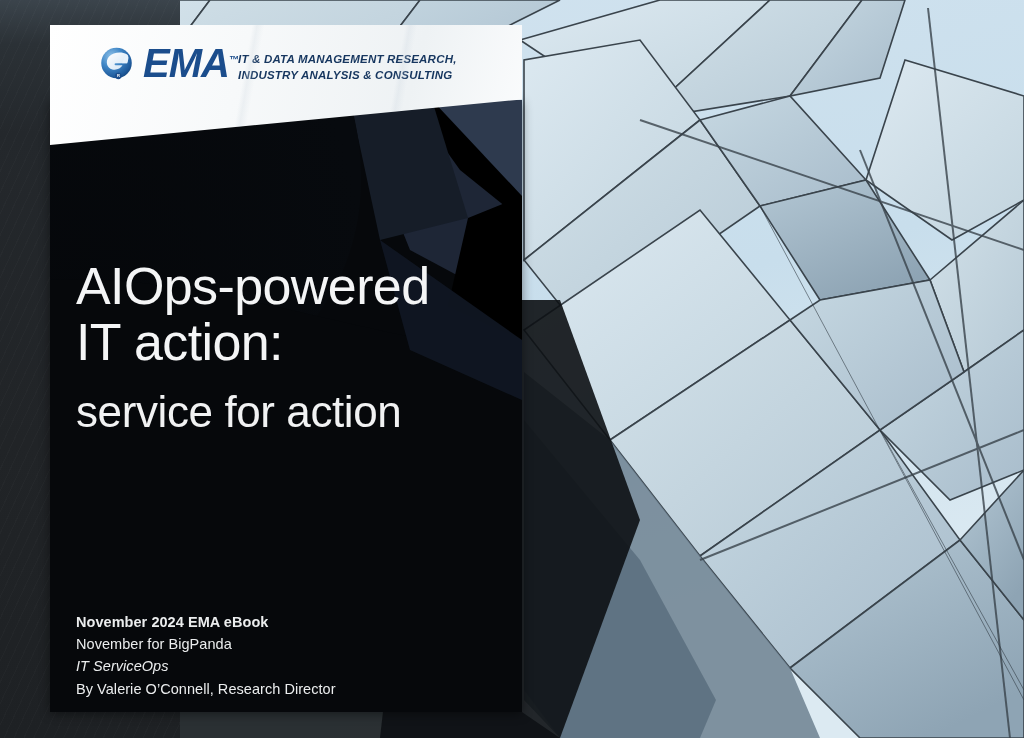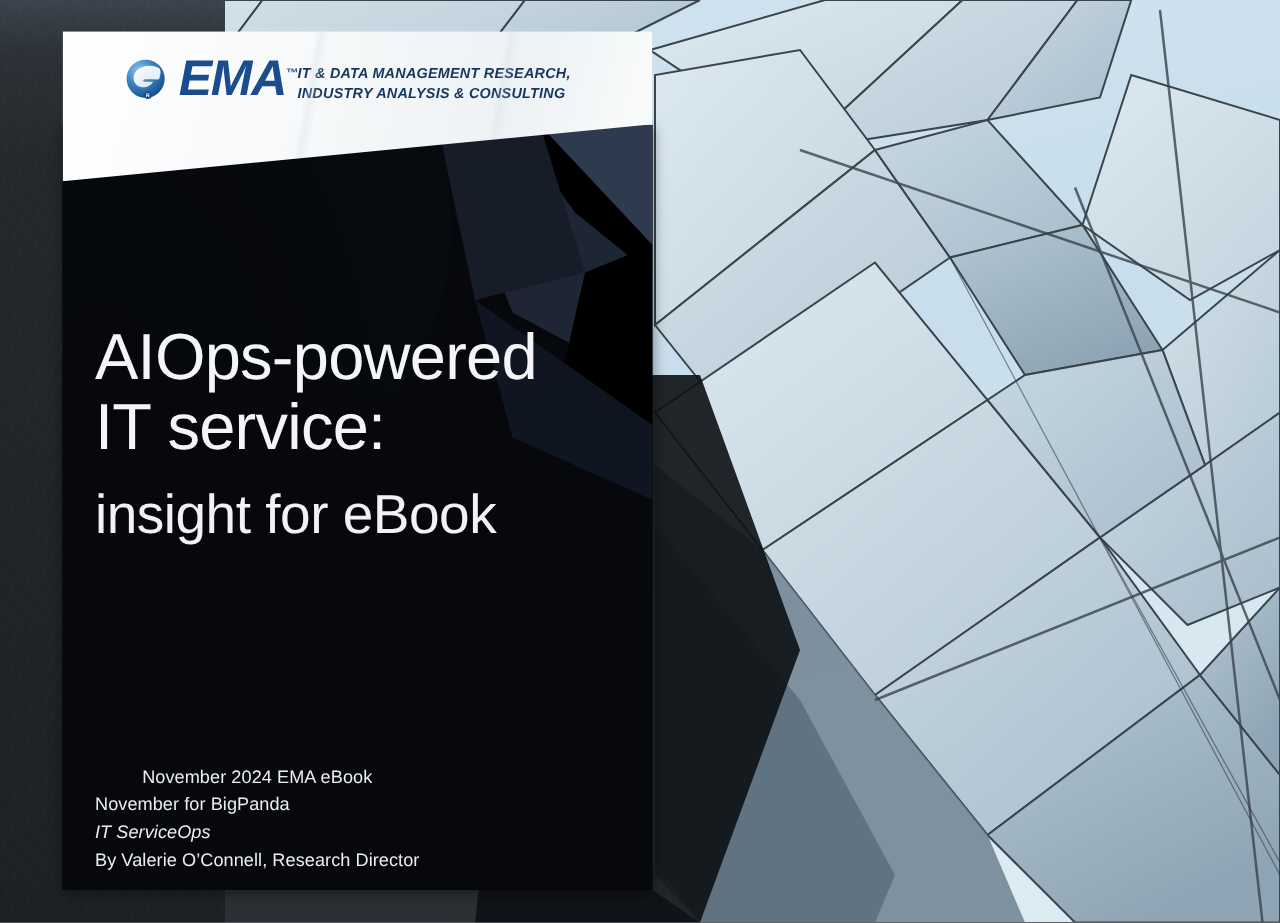--- a/index.html
+++ b/index.html
@@ -104,21 +104,21 @@
     margin-top:18px;
     font-size:44px; font-weight:300; line-height:1.08;
     color:#f1f2f3; letter-spacing:-.4px;
   }
 
   .credits {
     position:absolute; left:26px; top:511px;
     color:#ebedee;
   }
   .credit-line { font-size:14.5px; line-height:1.53; letter-spacing:.05px; }
-  .credit-line.bold { font-weight:400;text-align:center; }
+  .credit-line.bold { font-weight:700; }
   .credit-line.italic { font-style:italic; }
 </style>
 </head>
 <body>
 
 <div id="page">
 
   <div class="photo">
     <svg viewBox="0 0 1024 738" preserveAspectRatio="none">
       <defs>
@@ -234,22 +234,22 @@
         <path d="M0 0 L300 0 C 330 110, 300 210, 200 280 C 110 345, 40 420, 0 520 Z" fill="url(#blackcurve)"></path>
         <path d="M0 180 C 160 170, 340 250, 472 250 L472 612 L0 612 Z" fill="#06080b"></path>
         <path d="M330 140 L472 240 L472 300 L360 250 Z" fill="#111723" opacity=".9"></path>
       </svg>
     </div>
 
     <div class="card-inner">
 
       <div class="title-block">
         <div class="title-main">AIOps-powered
-IT service:</div>
-        <div class="title-sub">insight for eBook</div>
+IT action:</div>
+        <div class="title-sub">service for action</div>
       </div>
 
       <div class="credits">
         <div class="credit-line bold">November 2024 EMA eBook</div>
         <div class="credit-line">November for BigPanda</div>
         <div class="credit-line italic">IT ServiceOps</div>
         <div class="credit-line">By Valerie O’Connell, Research Director</div>
       </div>
 
     </div>

